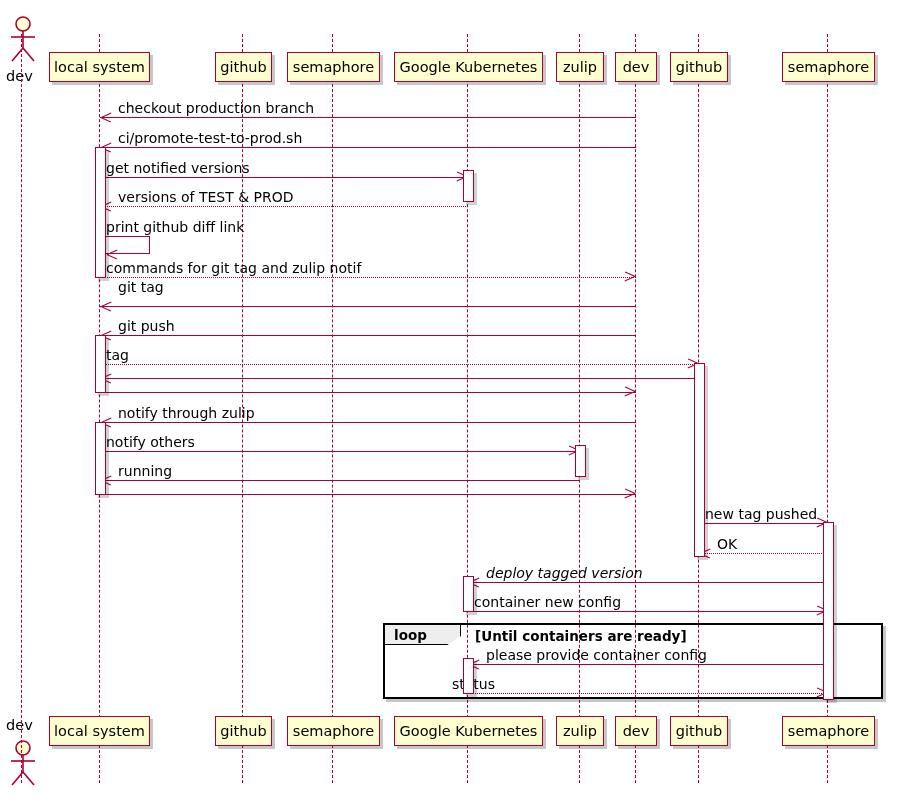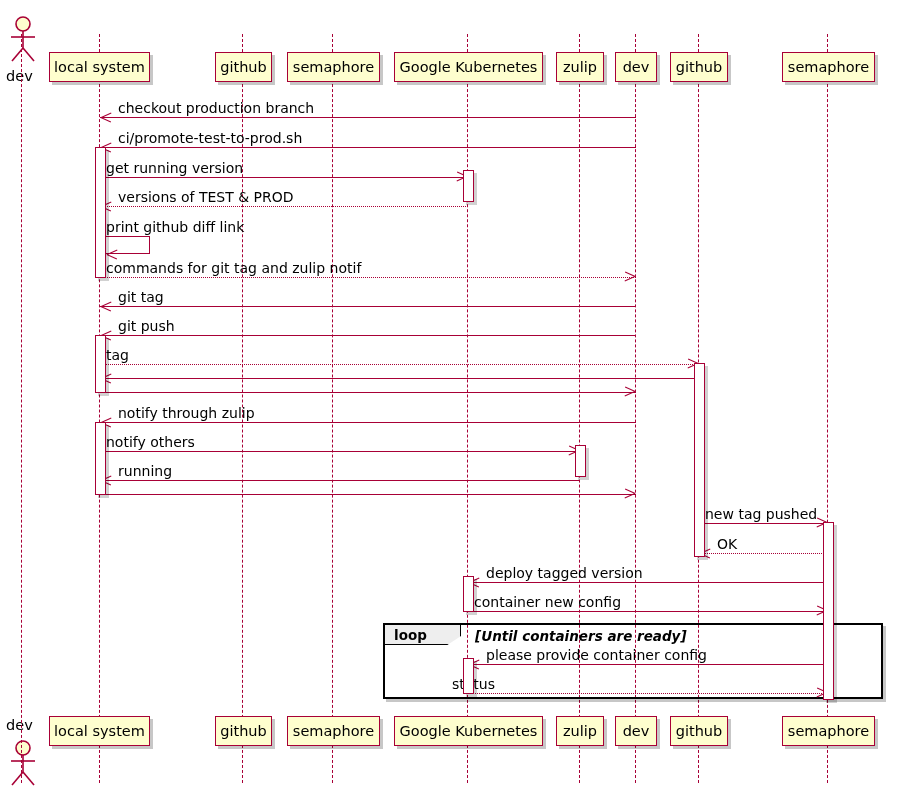--- a/index.html
+++ b/index.html
@@ -90,41 +90,41 @@
       <div class="lifeline" style="left: 332.25px; top: 34px; height: 749px;"></div>
       <div class="lifeline" style="left: 467.25px; top: 34px; height: 749px;"></div>
       <div class="lifeline" style="left: 579.25px; top: 34px; height: 749px;"></div>
       <div class="lifeline" style="left: 635.25px; top: 34px; height: 749px;"></div>
       <div class="lifeline" style="left: 698.25px; top: 34px; height: 749px;"></div>
       <div class="lifeline" style="left: 827.25px; top: 34px; height: 749px;"></div>
     </div>
   <div id="layer-frames">
       <div class="frame" style="left: 383px; top: 623px; width: 500px; height: 76px;"></div>
       <div class="frame-tab" style="left: 385px; top: 625px; width: 76px; height: 20px;">loop</div>
-      <div class="frame-cond" style="left: 475px; top: 628px; font-style: italic;">[Until containers are ready]</div>
+      <div class="frame-cond" style="left: 475px; top: 628px;">[Until containers are ready]</div>
     </div>
   <div id="layer-messages">
       <div class="mline" style="left: 100px; top: 117px; width: 536px;"></div>
       <div class="arw left" style="left: 101px; top: 117px;">
         <i></i>
         <i></i>
       </div>
       <div class="mlabel" style="left: 118px; top: 100px;">checkout production branch</div>
       <div class="mline" style="left: 100px; top: 147px; width: 536px;"></div>
       <div class="arw left" style="left: 101px; top: 147px;">
         <i></i>
         <i></i>
       </div>
       <div class="mlabel" style="left: 118px; top: 130px;">ci/promote-test-to-prod.sh</div>
       <div class="mline" style="left: 100px; top: 177px; width: 368px;"></div>
       <div class="arw right" style="left: 467px; top: 177px;">
         <i></i>
         <i></i>
       </div>
-      <div class="mlabel" style="left: 106px; top: 160px;">get running version</div>
+      <div class="mlabel" style="left: 106px; top: 160px;">get notified versions</div>
       <div class="mline dash" style="left: 100px; top: 206px; width: 368px;"></div>
       <div class="arw left" style="left: 101px; top: 206px;">
         <i></i>
         <i></i>
       </div>
       <div class="mlabel" style="left: 118px; top: 189px;">versions of TEST &amp; PROD</div>
       <div class="selfmsg" style="left: 105px; top: 236px; width: 45px; height: 18px;"></div>
       <div class="arw left" style="left: 107px; top: 254px;">
         <i></i>
         <i></i>
@@ -134,21 +134,21 @@
       <div class="arw right" style="left: 635px; top: 277px;">
         <i></i>
         <i></i>
       </div>
       <div class="mlabel" style="left: 106px; top: 260px;">commands for git tag and zulip notif</div>
       <div class="mline" style="left: 100px; top: 306px; width: 536px;"></div>
       <div class="arw left" style="left: 101px; top: 306px;">
         <i></i>
         <i></i>
       </div>
-      <div class="mlabel" style="left: 118px; top: 289px;">git tag</div>
+      <div class="mlabel" style="left: 118px; top: 279px;">git tag</div>
       <div class="mline" style="left: 100px; top: 335px; width: 536px;"></div>
       <div class="arw left" style="left: 101px; top: 335px;">
         <i></i>
         <i></i>
       </div>
       <div class="mlabel" style="left: 118px; top: 318px;">git push</div>
       <div class="mline dash" style="left: 100px; top: 364px; width: 599px;"></div>
       <div class="arw right" style="left: 698px; top: 364px;">
         <i></i>
         <i></i>
@@ -197,21 +197,21 @@
       <div class="arw left" style="left: 700px; top: 553px;">
         <i></i>
         <i></i>
       </div>
       <div class="mlabel" style="left: 717px; top: 536px;">OK</div>
       <div class="mline" style="left: 468px; top: 582px; width: 360px;"></div>
       <div class="arw left" style="left: 469px; top: 582px;">
         <i></i>
         <i></i>
       </div>
-      <div class="mlabel" style="left: 486px; top: 565px;">deploy tagged version</div>
+      <div class="mlabel" style="left: 486px; top: 565px; font-style: italic;">deploy tagged version</div>
       <div class="mline" style="left: 468px; top: 611px; width: 360px;"></div>
       <div class="arw right" style="left: 827px; top: 611px;">
         <i></i>
         <i></i>
       </div>
       <div class="mlabel" style="left: 474px; top: 594px;">container new config</div>
       <div class="mline" style="left: 468px; top: 664px; width: 360px;"></div>
       <div class="arw left" style="left: 469px; top: 664px;">
         <i></i>
         <i></i>

